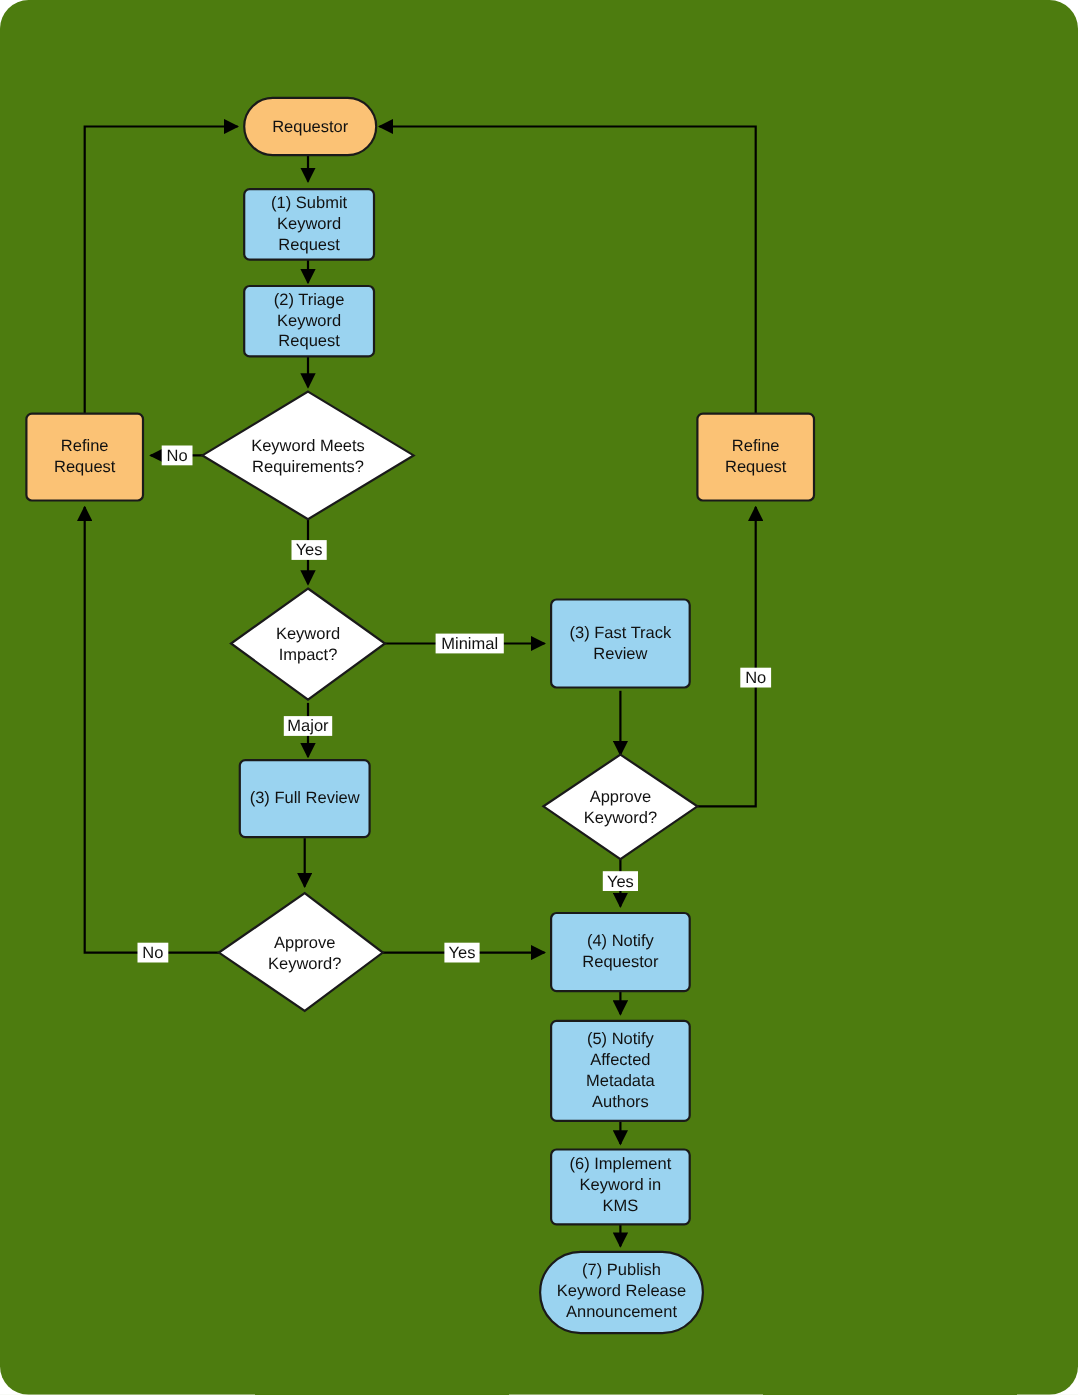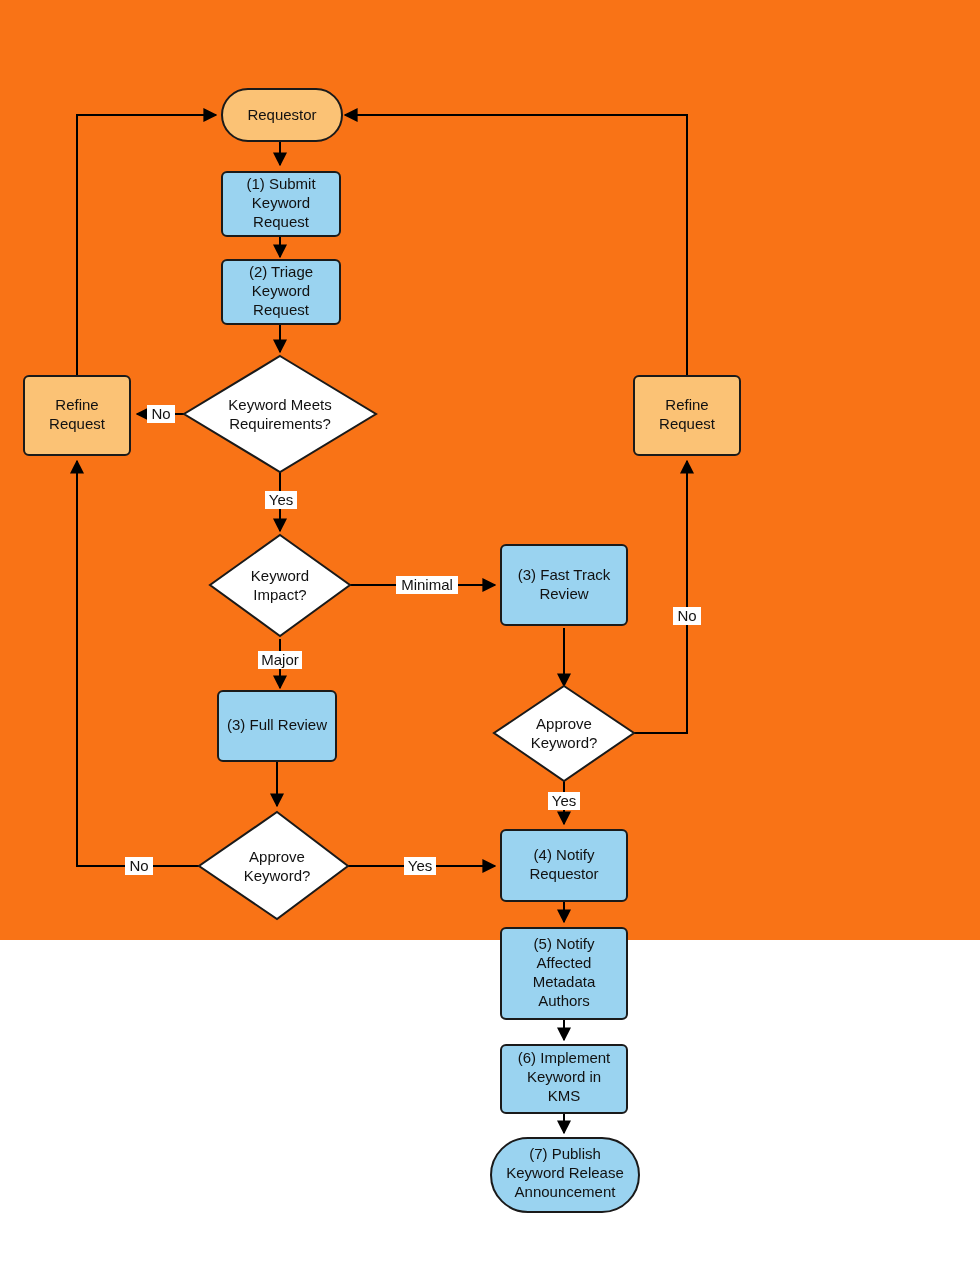--- a/index.html
+++ b/index.html
@@ -9,22 +9,23 @@
   }
   body {
     width: 980px;
     height: 1268px;
     font-family: "Liberation Sans", sans-serif;
     overflow: hidden;
   }
   #flowchart-root {
     position: relative;
     width: 980px;
-    height: 940px;
-    background: #f97316;
+    height: 1268px;
+    background: #4d7c0f;
+    border-radius: 26px;
   }
   svg#diagram {
     position: absolute;
     top: 0;
     left: 0;
     width: 980px;
     height: 1268px;
     display: block;
   }
   .node-shape {

